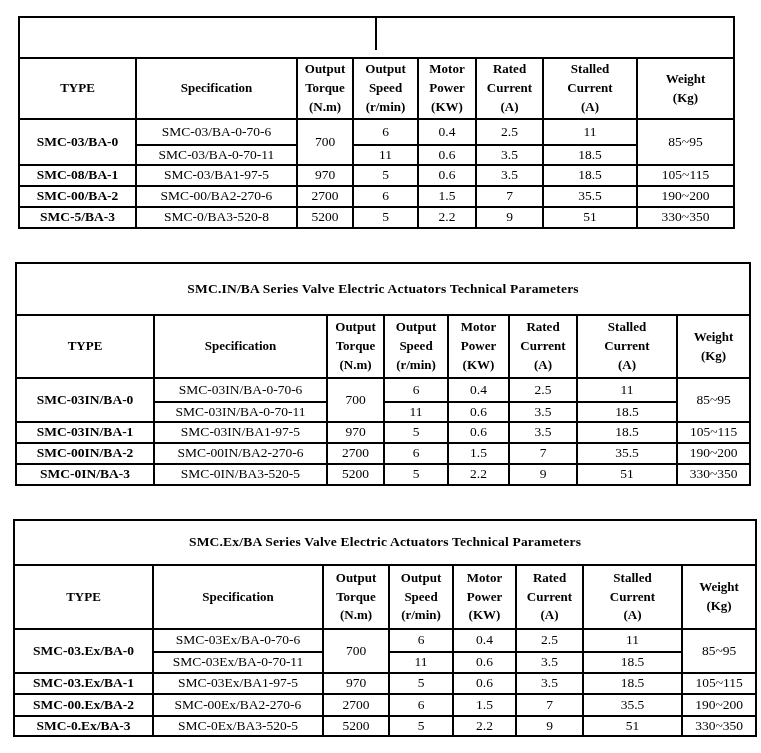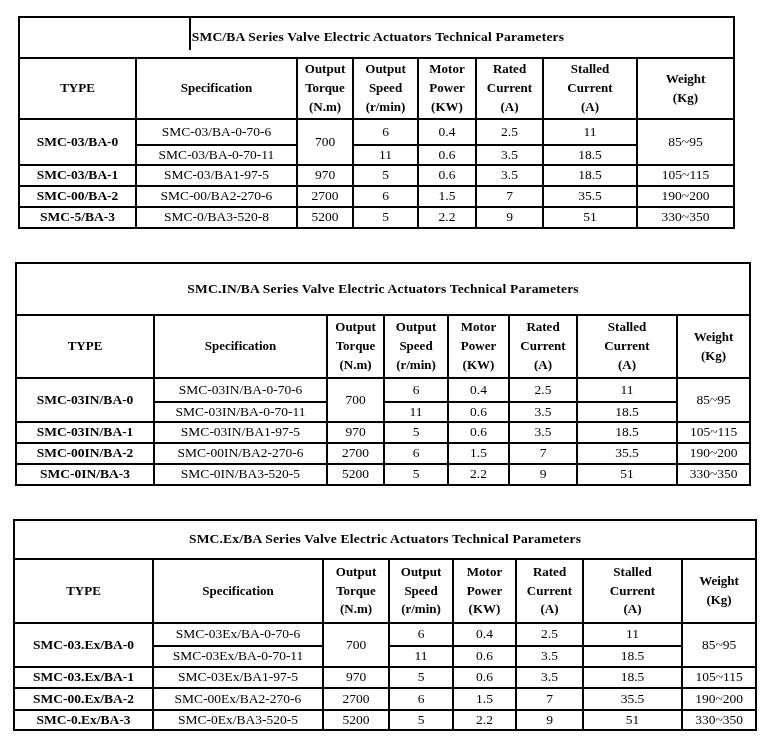--- a/index.html
+++ b/index.html
@@ -50,41 +50,41 @@
   .t0 .rt { height:41px; } .t0 .rh { height:61px; }
   .t0 .r0 { height:26px; } .t0 .r1 { height:20px; }
   .t0 .r2, .t0 .r3, .t0 .r4 { height:21px; }
   
   .t1 { left:15px; top:262px; width:734px; }
   .t1 .rt { height:52px; } .t1 .rh { height:63px; }
   .t1 .r0 { height:24px; } .t1 .r1 { height:20px; }
   .t1 .r2, .t1 .r3, .t1 .r4 { height:21px; }
   
   .t2 { left:13px; top:519px; width:742px; }
-  .t2 .rt { height:39px; } .t2 .rh { height:64px; }
+  .t2 .rt { height:45px; } .t2 .rh { height:64px; }
   .t2 .r0 { height:23px; } .t2 .r1 { height:21px;margin-top:28px; }
   .t2 .r2 { height:21px; } .t2 .r3 { height:22px;margin-top:20px; } .t2 .r4 { height:20px;margin-top:20px; }
 </style>
 </head>
 <body>
 
 <table class="tbl t0">
   <colgroup>
     <col style="width:117px">
       <col style="width:161px">
       <col style="width:56px">
       <col style="width:65px">
     <col style="width:58px">
       <col style="width:67px">
       <col style="width:94px">
       <col style="width:97px">
   </colgroup>
   <tbody>
       <tr class="rt">
-    <td colspan="8" class="title-cell"><span class="cursor"></span><span>SMC/BA Series Valve Electric Actuators Technical Parameters</span></td>
+    <td colspan="8" class="title-cell"><span class="cursor"></span></td>
   </tr>
   <tr class="rh">
     <th class="th-type">TYPE</th>
     <th class="th-spec">Specification</th>
     <th>Output
 Torque
 (N.m)</th>
     <th>Output
 Speed
 (r/min)</th>
@@ -111,21 +111,21 @@
     <td rowspan="2">85~95</td>
   </tr>
   <tr class="r1">
     <td>SMC-03/BA-0-70-11</td>
     <td>11</td>
     <td>0.6</td>
     <td>3.5</td>
     <td>18.5</td>
   </tr>
   <tr class="r2">
-    <td class="type-cell">SMC-03/BA-1</td>
+    <td class="type-cell">SMC-08/BA-1</td>
     <td>SMC-03/BA1-97-5</td>
     <td>970</td>
     <td>5</td>
     <td>0.6</td>
     <td>3.5</td>
     <td>18.5</td>
     <td>105~115</td>
   </tr>
   <tr class="r3">
     <td class="type-cell">SMC-00/BA-2</td>

